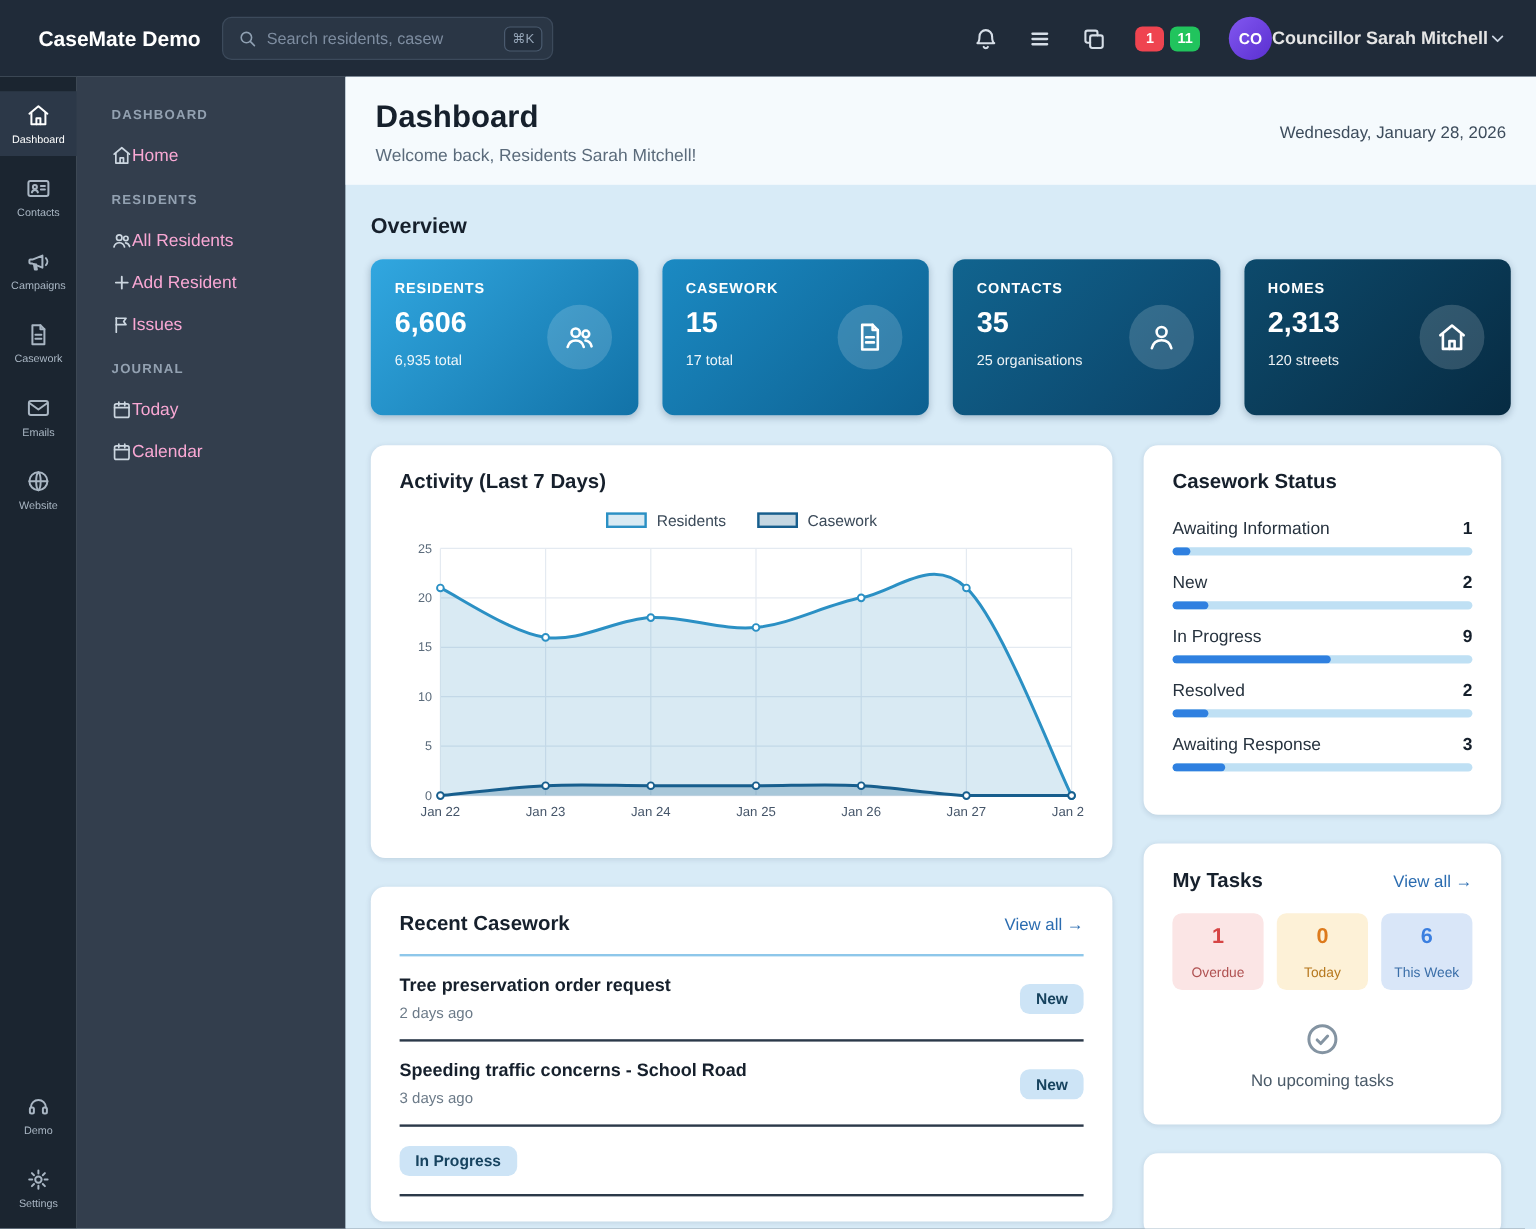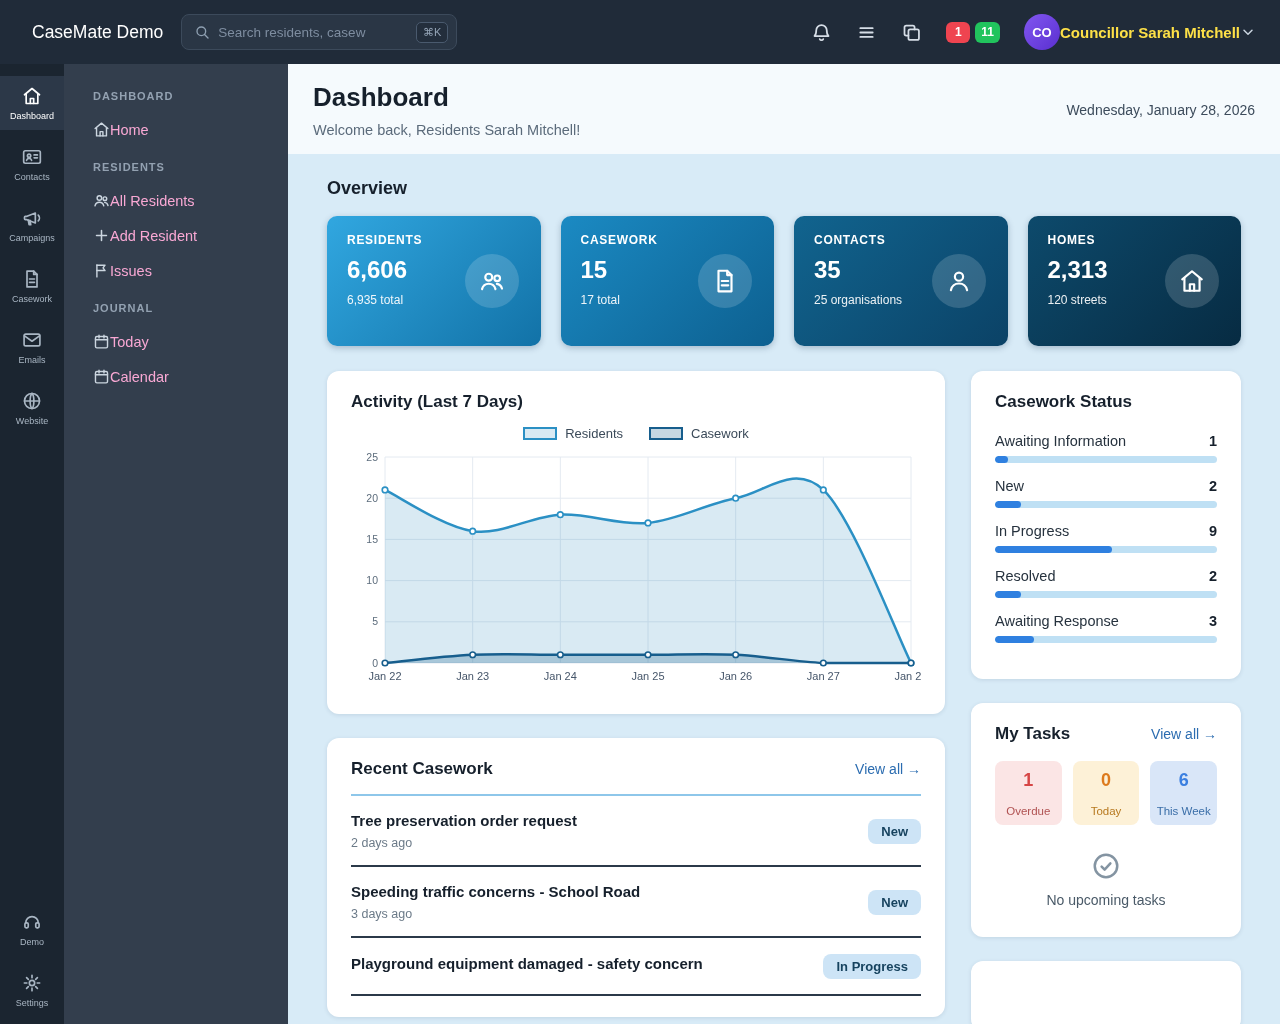--- a/index.html
+++ b/index.html
@@ -1,39 +1,39 @@
 <!DOCTYPE html>
 <html><head>
 <meta charset="utf-8">
 <style>
   * { margin:0; padding:0; box-sizing:border-box; }
   body { font-family:"Liberation Sans","DejaVu Sans",sans-serif; background:#0f1620; }
   .app { width:1280px; height:1024px; display:flex; flex-direction:column; overflow:hidden; background:#d8ebf7; }
 
   
   .topbar { flex:0 0 64px; background:#202b39; display:flex; align-items:center; padding:0 24px 0 32px; }
-  .brand { color:#fff; font-weight:normal; font-size:17.5px; white-space:nowrap; margin-right:18px; }
+  .brand { color:#fff; font-weight:bold; font-size:17.5px; white-space:nowrap; margin-right:18px; }
   .search { width:276px; height:36px; background:#2a3645; border:1px solid #3c4a5b; border-radius:8px;
             display:flex; align-items:center; gap:8px; padding:0 8px 0 12px; }
   .search svg { width:16px; height:16px; color:#8fa0b2; flex:0 0 auto; }
   .search input { flex:1; min-width:0; background:transparent; border:none; outline:none; color:#cbd5e1; font-size:13.5px; font-family:inherit; }
   .search input::placeholder { color:#7e8da0; }
   .kbd { border:1px solid #4a5a6e; background:#232e3c; color:#93a3b5; font-size:11px; border-radius:5px; padding:3px 6px; }
   .topbar-right { margin-left:auto; display:flex; align-items:center; gap:24px; }
   .icon-btn { color:#d6dee7; display:flex; cursor:pointer; }
   .icon-btn svg { width:21px; height:21px; }
   .badge-group { display:flex; gap:5px; }
   .badge { min-width:24px; height:21px; border-radius:6px; color:#fff; font-size:12px; font-weight:bold;
            display:flex; align-items:center; justify-content:center; padding:0 6px; cursor:pointer; }
   .badge.red { background:#ef4450; }
   .badge.green { background:#21c45d; }
   .user-menu { display:flex; align-items:center; cursor:pointer; }
   .avatar { width:36px; height:36px; border-radius:50%; background:linear-gradient(135deg,#8257f0,#5a2fd0);
             color:#fff; font-weight:bold; font-size:13px; display:flex; align-items:center; justify-content:center; }
-  .user-name { color:#fde047; font-size:15px; font-weight:600; }
+  .user-name { color:#e5e5e5; font-size:15px; font-weight:600; }
   .user-menu svg { width:16px; height:16px; color:#cbd5e1; }
 
   
   .body { flex:1; display:flex; min-height:0; }
   .rail { width:64px; background:#1b2530; display:flex; flex-direction:column; padding-top:12px; flex:0 0 64px; }
   .rail-item { display:flex; flex-direction:column; align-items:center; gap:5px; padding:10px 0 9px;
                color:#a9b6c3; font-size:9px; cursor:pointer; margin-bottom:7px; }
   .rail-item svg { width:20px; height:20px; }
   .rail-item.active { background:#2c3848; color:#fff; }
   .rail-spacer { flex:1; }
@@ -43,21 +43,21 @@
   .side-item { display:flex; align-items:center; padding:9px 16px 9px 29px; color:#f9a8d4;
                font-size:14.5px; font-weight:500; cursor:pointer; }
   .side-item svg { width:17px; height:17px; color:#ccd6e0; flex:0 0 auto; }
 
   
   .main { flex:1; display:flex; flex-direction:column; min-width:0; background:#d8ebf7; }
   .page-header { background:#f5fafd; padding:18px 25px 16px; display:flex; justify-content:space-between; align-items:center; flex:0 0 auto; }
   .page-title { font-size:26px; font-weight:bold; color:#16202c; }
   .page-subtitle { font-size:14.5px; color:#5b6b7b; margin-top:9px; }
   .page-date { font-size:14px; color:#3d4c5c; }
-  .content { padding:18px 39px 0; flex:1; min-height:0; overflow:hidden; }
+  .content { padding:18px 21px 0; flex:1; min-height:0; overflow:hidden; }
   .overview-title { font-size:18px; font-weight:bold; color:#16202c; margin:6px 0 17px; }
 
   .stat-cards { display:grid; grid-template-columns:repeat(4,1fr); gap:20px; margin-bottom:25px; }
   .stat-card { height:130px; border-radius:10px; padding:17px 20px; color:#fff; position:relative;
                box-shadow:0 2px 6px rgba(10,40,70,.25); cursor:pointer; }
   .stat-label { font-size:12px; font-weight:bold; letter-spacing:.06em; }
   .stat-value { font-size:24px; font-weight:bold; margin-top:9px; }
   .stat-sub { font-size:12px; opacity:.92; margin-top:9px; }
   .stat-icon { position:absolute; right:22px; top:50%; transform:translateY(-50%); width:54px; height:54px;
                border-radius:50%; background:rgba(255,255,255,.16); display:flex; align-items:center; justify-content:center; }
@@ -414,24 +414,20 @@
                 <span class="pill">New</span>
               </div>
               <div class="case-item">
                 <div>
                   <div class="case-title">Speeding traffic concerns - School Road</div>
                   <div class="case-time">3 days ago</div>
                 </div>
                 <span class="pill">New</span>
               </div>
               <div class="case-item">
-                <div>
-                  <div class="case-title">Playground equipment damaged - safety concern</div>
-                  <div class="case-time"></div>
-                </div>
                 <span class="pill">In Progress</span>
               </div>
             </div>
           </div>
 
           <div class="col-right">
             <div class="card">
               <div class="card-title status-title">Casework Status</div>
               <div class="status-row">
                 <div class="status-head">

